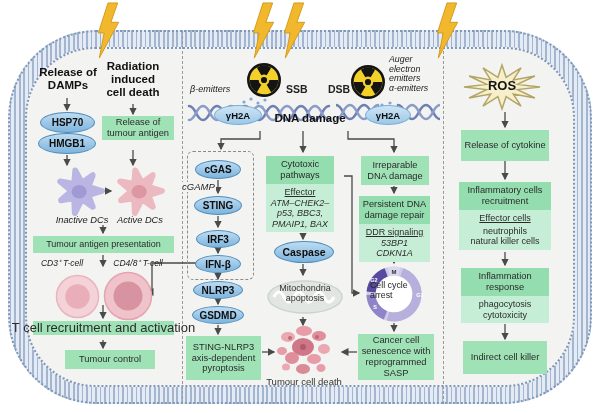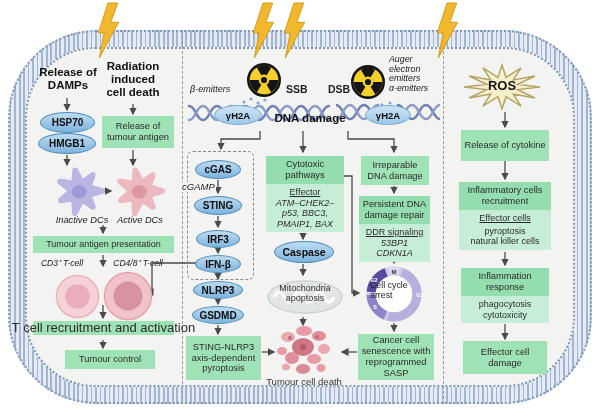--- a/index.html
+++ b/index.html
@@ -102,21 +102,21 @@
   <svg class="bolt" style="left:434px;top:2px;" width="26" height="58" viewBox="0 0 26 60">
     <polygon points="13,1 3,32 9,32 4,58 24,21 16,21 23,1" fill="#f2b82d" stroke="#d29a17" stroke-width="1"></polygon>
   </svg>
 
   <div class="title" style="left:36px;top:66px;width:64px;">Release of DAMPs</div>
   <div class="title" style="left:101px;top:60px;width:64px;">Radiation induced cell death</div>
 
   <div class="oval" style="left:40px;top:112px;width:55px;height:21px;">HSP70</div>
   <div class="oval" style="left:38px;top:133px;width:58px;height:21px;">HMGB1</div>
 
-  <div class="gbox" style="left:102px;top:116px;width:72px;height:32px;">Release of tumour antigen</div>
+  <div class="gbox" style="left:102px;top:116px;width:72px;height:24px;">Release of tumour antigen</div>
 
   <svg class="cx" style="left:52px;top:164px;" width="56" height="54" viewBox="-32 -32 64 64">
     <polygon points="26,0 9.9,4.8 15.1,18.7 2.2,9.7 -6.1,26.3 -6.9,8.5 -22.5,11 -10,0 -23.4,-11.4 -6.9,-8.5 -5.6,-24.4 2.2,-9.7 15.1,-18.7 9.9,-4.8" fill="#b9b6e4" stroke="#b9b6e4" stroke-width="7" stroke-linejoin="round"></polygon>
     <ellipse cx="-1" cy="1" rx="9" ry="8" fill="#9f9ad4"></ellipse>
   </svg>
   <svg class="cx" style="left:112px;top:164px;" width="56" height="54" viewBox="-32 -32 64 64">
     <polygon points="26,0 9.9,4.8 15.1,18.7 2.2,9.7 -6.1,26.3 -6.9,8.5 -22.5,11 -10,0 -23.4,-11.4 -6.9,-8.5 -5.6,-24.4 2.2,-9.7 15.1,-18.7 9.9,-4.8" fill="#ecb9c0" stroke="#ecb9c0" stroke-width="7" stroke-linejoin="round"></polygon>
     <ellipse cx="-1" cy="1" rx="9" ry="8" fill="#dc97a3"></ellipse>
   </svg>
 
@@ -204,21 +204,21 @@
   <div class="oval" style="left:195px;top:160px;width:46px;height:19px;">cGAS</div>
   <div class="lbl it" style="left:181px;top:182px;font-size:9.5px;background:#f3f3f1;padding:0 1px;z-index:4;">cGAMP</div>
   <div class="oval" style="left:194px;top:196px;width:48px;height:19px;">STING</div>
   <div class="oval" style="left:196px;top:230px;width:44px;height:18px;">IRF3</div>
   <div class="oval" style="left:195px;top:255px;width:46px;height:18px;">IFN-β</div>
   <div class="oval" style="left:193px;top:281px;width:50px;height:18px;">NLRP3</div>
   <div class="oval" style="left:192px;top:306px;width:52px;height:18px;">GSDMD</div>
 
   <div class="gbox" style="left:186px;top:336px;width:75px;height:44px;">STING-NLRP3 axis-dependent pyroptosis</div>
 
-  <div class="gbox2" style="left:266px;top:156px;width:78px;">
+  <div class="gbox2" style="left:266px;top:156px;width:68px;">
     <div class="gb-head">Cytotoxic pathways</div>
     <div class="gb-body">
       <span class="u">Effector</span>
       <span class="it">ATM–CHEK2–p53, BBC3, PMAIP1, BAX</span>
     </div>
   </div>
 
   <div class="oval" style="left:274px;top:241px;width:60px;height:22px;font-size:10.5px;">Caspase</div>
 
   <svg class="cx" style="left:266px;top:278px;" width="78" height="38" viewBox="0 0 78 38">
@@ -276,28 +276,28 @@
     <polygon points="38,0 15.5,2.6 32.9,11 11.3,7.1 19,19.1 4.1,9.7 0,22 -4.1,9.7 -19,19.1 -11.3,7.1 -32.9,11 -15.5,2.6 -38,0 -15.5,-2.6 -32.9,-11 -11.3,-7.1 -19,-19.1 -4.1,-9.7 0,-22 4.1,-9.7 19,-19.1 11.3,-7.1 32.9,-11 15.5,-2.6" fill="#f7eecb" stroke="#b3a566" stroke-width="1.5"></polygon>
   </svg>
   <div class="title" style="left:462px;top:79px;width:80px;font-size:13px;">ROS</div>
 
   <div class="gbox" style="left:461px;top:130px;width:88px;height:31px;">Release of cytokine</div>
 
   <div class="gbox2" style="left:459px;top:182px;width:92px;">
     <div class="gb-head">Inflammatory cells recruitment</div>
     <div class="gb-body">
       <span class="u" style="display:block;">Effector cells</span>
-      <span style="display:block;margin-top:2px;">pyroptosis</span>
+      <span style="display:block;margin-top:2px;">neutrophils</span>
       <span style="display:block;">natural killer cells</span>
     </div>
   </div>
 
   <div class="gbox2" style="left:461px;top:268px;width:88px;">
     <div class="gb-head">Inflammation response</div>
     <div class="gb-body">
       <span style="display:block;">phagocytosis</span>
       <span style="display:block;">cytotoxicity</span>
     </div>
   </div>
 
-  <div class="gbox" style="left:463px;top:341px;width:84px;height:33px;">Effector cell damage</div>
+  <div class="gbox" style="left:463px;top:341px;width:84px;height:33px;">Indirect cell killer</div>
 
 </div>
 
 </body></html>

